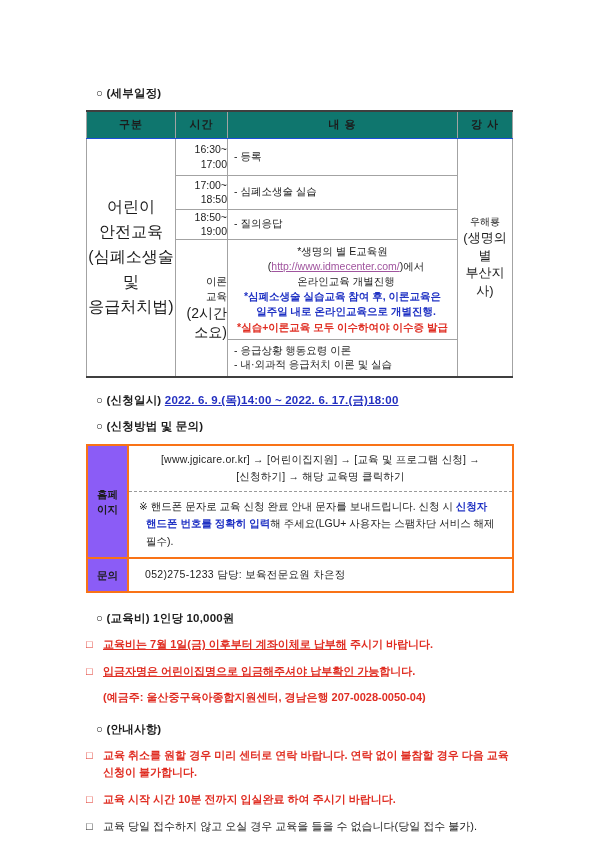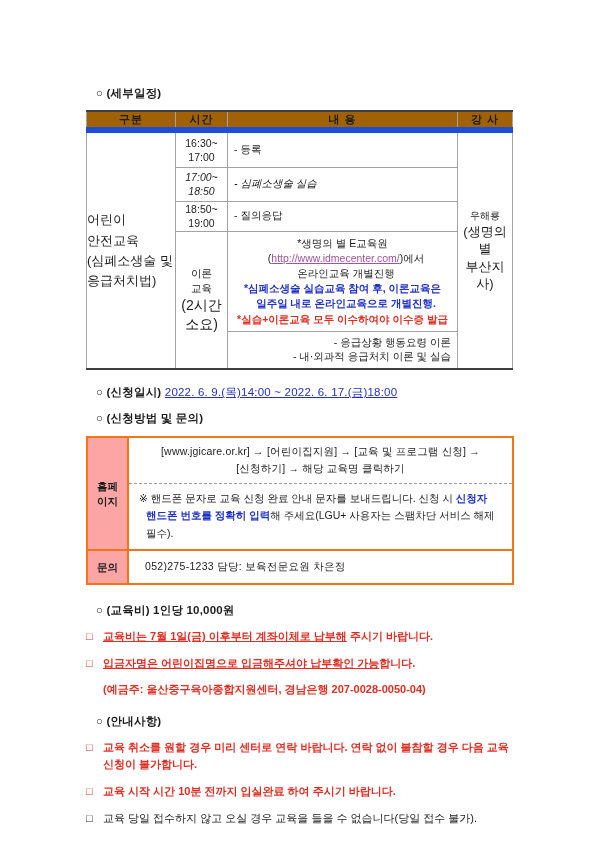--- a/index.html
+++ b/index.html
@@ -12,47 +12,47 @@
   }
   .doc { padding: 86px 88px 0 86px; width: 600px; }
 
   .heading { font-weight: 700; font-size: 11.5px; margin-left: 10px; letter-spacing: 0.2px; }
   .pre { white-space: pre-line; }
 
   
   table.sched { border-collapse: collapse; width: 426px; margin-top: 9px; table-layout: fixed; }
   table.sched, table.info { border-top: 2px solid #3f3f3f; border-bottom: 2px solid #3f3f3f; border-left: 1px solid #8a8a8a; border-right: 1px solid #8a8a8a; }
   table.sched th, table.sched td { border: 1px solid #a3a3a3; vertical-align: middle; }
-  table.sched th { background: #a16207; font-weight: 700; font-size: 11px; height: 17px; border-bottom: 6px solid #1d4ed8; letter-spacing: 1px; }
+  table.sched th { background: #0f766e; font-weight: 700; font-size: 11px; height: 27px; border-bottom: 1px solid #1d4ed8; letter-spacing: 1px; }
   td.c { text-align: center; }
-  td.category { font-size: 13px; line-height: 1.55; text-align: left; }
-  td.time { font-size: 10.5px; line-height: 1.35; text-align: center; }
+  td.category { font-size: 16px; line-height: 1.55; text-align: center; }
+  td.time { font-size: 10.5px; line-height: 1.35; text-align: right; }
   td.cont { font-size: 10.5px; padding: 4px 6px; }
   td.instructor { font-size: 10px; text-align: center; line-height: 1.4; }
   .inst-sub { font-size: 13px; line-height: 1.35; display: block; }
   .theory-main { font-size: 10.5px; line-height: 1.4; }
   .theory-sub { font-size: 14px; display: block; margin-top: 1px; }
-  .r1 { height: 37px; } .r2 { height: 34px; font-style: italic; } .r3 { height: 30px; }
-  .r4 { height: 90px; } .r5 { height: 38px; text-align: right; }
+  .r1 { height: 37px; } .r2 { height: 34px; } .r3 { height: 30px; }
+  .r4 { height: 90px; } .r5 { height: 38px; }
   .note-black, .note-blue, .note-red { padding-left: 7px; text-indent: -7px; line-height: 1.45; word-break: keep-all; text-align: center; }
   .note-blue { color: #2133c4; font-weight: 700; }
   .note-red  { color: #e02e23; font-weight: 700; }
   .link { color: #a0549e; text-decoration: underline; }
   .blue-b { color: #2133c4; font-weight: 700; }
   .u { text-decoration: underline; }
 
   
   .apply-date { margin-top: 15px; }
   .apply-method { margin-top: 11px; }
-  .date-val { color: #2430c0; font-weight: 400; text-decoration: underline; font-size: 11.5px; }
+  .date-val { color: #2430c0; font-weight: 700; text-decoration: underline; font-size: 11.5px; }
 
   
   table.info { border-collapse: collapse; width: 426px; margin-top: 10px; table-layout: fixed; }
   table.info td { border: 2px solid #f97316; vertical-align: middle; }
-  td.ilabel { background: #fca5a5; font-weight: 700; font-size: 10.5px; text-align: center; line-height: 1.4; }
+  td.ilabel { background: #8b5cf6; font-weight: 700; font-size: 10.5px; text-align: center; line-height: 1.4; }
   .path-line { text-align: center; font-size: 10.5px; line-height: 1.6; letter-spacing: 0.2px; }
   .path-wrap { padding: 5px 4px 6px 4px; border-bottom: 1px dashed #9a9a9a; }
   .sms-note { padding: 6px 6px 7px 10px; font-size: 10.5px; line-height: 1.65; text-indent: -7px; padding-left: 17px; word-break: keep-all; }
   .contact-row td.ival { font-size: 10.5px; padding: 9px 16px; letter-spacing: 0.3px; }
 
   
   .fee-heading { margin-top: 18px; }
   .bullet { display: flex; margin-top: 10px; margin-left: 0; line-height: 1.55; word-break: keep-all; }
   .bullet .box { width: 17px; flex: 0 0 17px; }
   .bullet .btext { flex: 1; }

